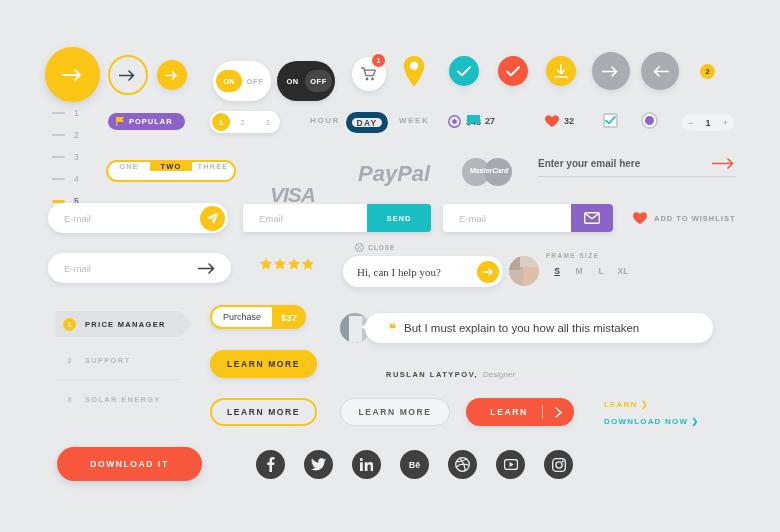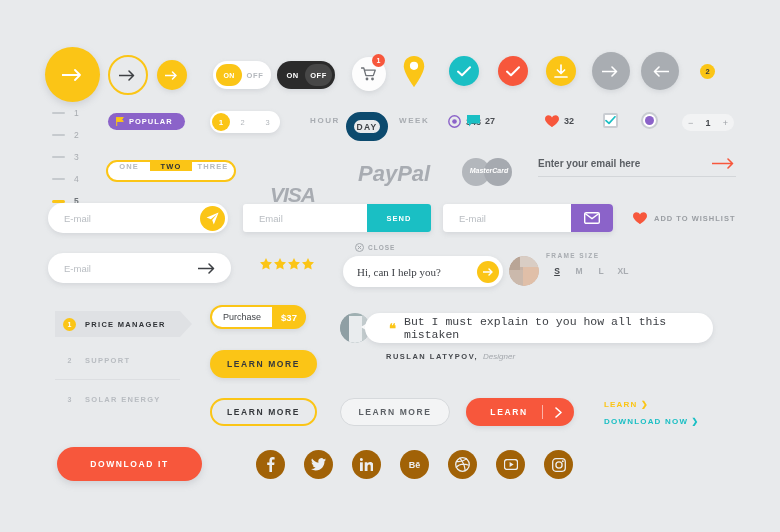--- a/index.html
+++ b/index.html
@@ -24,21 +24,21 @@
   .teal{background:#1abfc4;}
   .grey{background:#a9adb2;}
 
   svg{display:block;}
 
   
   #a1{left:45px;top:47px;width:55px;height:55px;}
   #a2{left:108px;top:55px;width:40px;height:40px;border:2px solid #fbc516;background:transparent;box-sizing:border-box;}
   #a3{left:157px;top:60px;width:30px;height:30px;}
 
-  .toggle{height:28px;border-radius:999px;display:flex;align-items:center;padding:3px;box-sizing:border-box;}
+  .toggle{height:40px;border-radius:999px;display:flex;align-items:center;padding:3px;box-sizing:border-box;}
   .toggle .knob{width:26px;height:22px;border-radius:999px;display:flex;align-items:center;justify-content:center;
      font-size:7px;font-weight:bold;letter-spacing:.3px;}
   .toggle .lab{flex:1;text-align:center;font-size:7.5px;font-weight:bold;letter-spacing:.6px;}
 
   #tg1{left:213px;top:61px;width:58px;background:#fff;}
   #tg1 .knob{background:#fbc516;color:#fff;}
   #tg1 .lab{color:#b4b8bd;}
   #tg2{left:277px;top:61px;width:58px;background:#2b2b2b;}
   #tg2 .lab2{background:#474747;color:#fff;width:28px;height:22px;border-radius:999px;display:flex;align-items:center;justify-content:center;font-size:7.5px;font-weight:bold;letter-spacing:.5px;}
   #tg2 .onlab{width:26px;text-align:center;font-size:7.5px;font-weight:bold;color:#fff;letter-spacing:.5px;}
@@ -63,21 +63,21 @@
   .vrow.on .num{color:#6d7277;font-weight:bold;}
 
   #popular{left:108px;top:113px;height:17px;padding:0 12px 0 8px;background:#8b63c9;color:#fff;
     font-size:7.5px;font-weight:bold;letter-spacing:1px;gap:5px;}
 
   #pag{left:210px;top:111px;width:70px;height:22px;background:#fff;display:flex;align-items:center;padding-left:2px;box-sizing:border-box;}
   #pag .cur{width:18px;height:18px;background:#fbc516;color:#fff;font-size:8px;font-weight:bold;}
   #pag .pg{flex:1;text-align:center;font-size:7.5px;color:#b2b6bb;}
 
   #hour{left:310px;top:116px;font-size:8px;letter-spacing:1.6px;color:#a8acb1;font-weight:bold;}
-  #day{left:346px;top:112px;width:42px;height:29px;border:8px solid #0c4a6e;background:transparent;box-sizing:border-box;
+  #day{left:346px;top:112px;width:42px;height:21px;border:6px solid #0c4a6e;background:transparent;box-sizing:border-box;
     font-size:8.5px;font-weight:bold;letter-spacing:1.2px;color:#3f4246;}
   #week{left:399px;top:116px;font-size:8px;letter-spacing:1.6px;color:#a8acb1;font-weight:bold;text-align:center;}
 
   .stat{display:flex;align-items:center;gap:5px;font-size:9px;font-weight:bold;color:#4a4d52;}
   #st1{left:448px;top:115px;}
   #st2{left:467px;top:115px;}
   #st3{left:545px;top:115px;}
 
   #chk{left:603px;top:113px;width:15px;height:15px;border:2px solid #c9cdd2;background:#fff;border-radius:2px;box-sizing:border-box;
       display:flex;align-items:center;justify-content:center;}
@@ -168,30 +168,30 @@
   #lm4 .chev{position:absolute;right:12px;top:9px;}
   #lm4 .t{margin-right:22px;}
 
   #lnk1{left:604px;top:400px;font-size:8px;font-weight:bold;letter-spacing:1.2px;color:#fbc516;}
   #lnk2{left:604px;top:417px;font-size:8px;font-weight:bold;letter-spacing:1.2px;color:#1abfc4;}
 
   
   #tav{left:340px;top:313px;width:30px;height:30px;overflow:hidden;background:#c7ccd0;}
   #bubble{left:365px;top:313px;width:348px;height:30px;background:#fff;border-radius:999px;display:flex;align-items:center;padding-left:24px;box-sizing:border-box;gap:8px;}
   #bubble .q{color:#fbc516;font-size:13px;font-weight:bold;line-height:1;}
-  #bubble .t{font-size:11.5px;color:#3e4146;font-family:Liberation Mono, monospace;}
+  #bubble .t{font-size:11.5px;color:#3e4146;font-family:Liberation Sans, sans-serif;}
   #bubtail{left:361px;top:322px;width:0;height:0;border-top:5px solid transparent;border-bottom:5px solid transparent;border-right:8px solid #fff;}
   #author{left:386px;top:352px;display:flex;gap:5px;align-items:flex-end;}
   #author .nm{font-size:7.5px;font-weight:bold;letter-spacing:1.5px;color:#45484d;}
-  #author .ro{font-size:8px;font-style:italic;color:#a4a8ad;}
+  #author .ro{font-size:8px;font-style:italic;color:#a4a8ad;margin-top:18px;}
 
   
   #dlbtn{left:57px;top:447px;width:145px;height:34px;background:#f7573c;color:#fff;font-size:8.5px;font-weight:bold;letter-spacing:1.6px;}
   #social{left:256px;top:450px;display:flex;gap:19px;}
-  #social .s{width:29px;height:29px;border-radius:50%;background:#a16207;display:flex;align-items:center;justify-content:center;color:#eceef0;}
+  #social .s{width:29px;height:29px;border-radius:50%;background:#404040;display:flex;align-items:center;justify-content:center;color:#eceef0;}
 </style>
 </head>
 <body>
 
 <div class="stage">
 
   <div class="abs circ yellow shadow-soft" id="a1">
     <svg width="22" height="12" viewBox="0 0 22 12">
         <path d="M0 6h18M13 1l5 5-5 5" stroke="#fff" stroke-width="1.8" fill="none" stroke-linecap="round" stroke-linejoin="round"></path>
       </svg>

